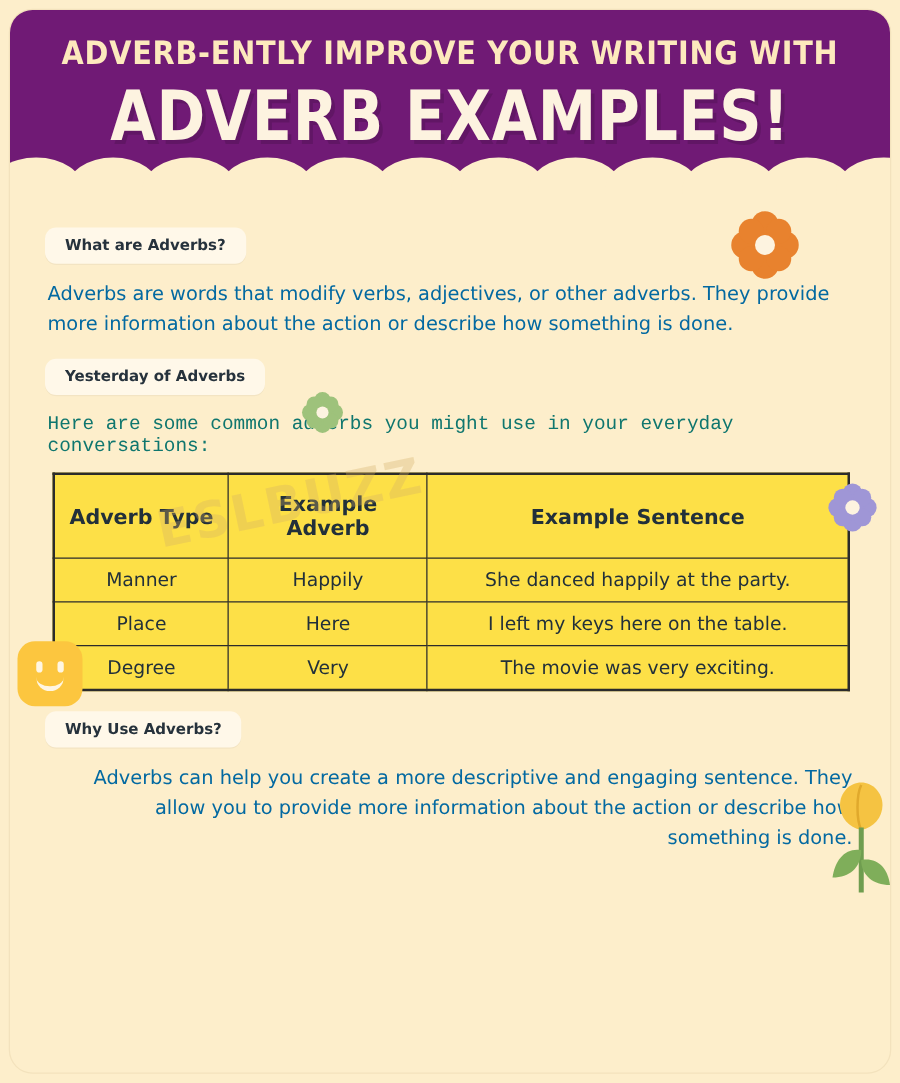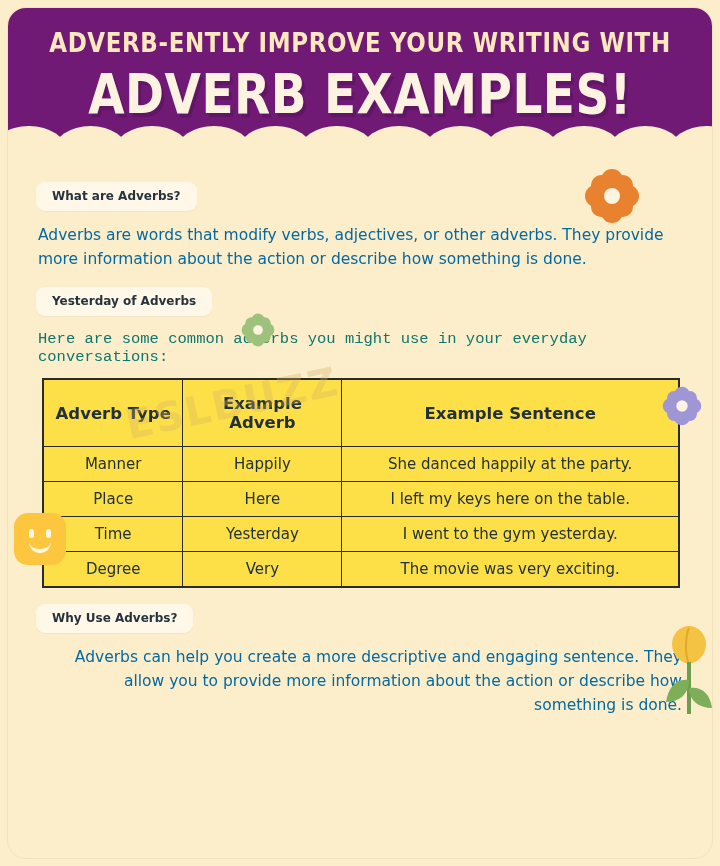--- a/index.html
+++ b/index.html
@@ -318,25 +318,20 @@
             <td>Manner</td>
             <td>Happily</td>
             <td>She danced happily at the party.</td>
           </tr>
           <tr>
             <td>Place</td>
             <td>Here</td>
             <td>I left my keys here on the table.</td>
           </tr>
           <tr>
-            <td>Time</td>
-            <td>Yesterday</td>
-            <td>I went to the gym yesterday.</td>
-          </tr>
-          <tr>
             <td>Degree</td>
             <td>Very</td>
             <td>The movie was very exciting.</td>
           </tr>
         </tbody>
       </table>
     </div>
   </div>
 
   <div class="footer-sec">

